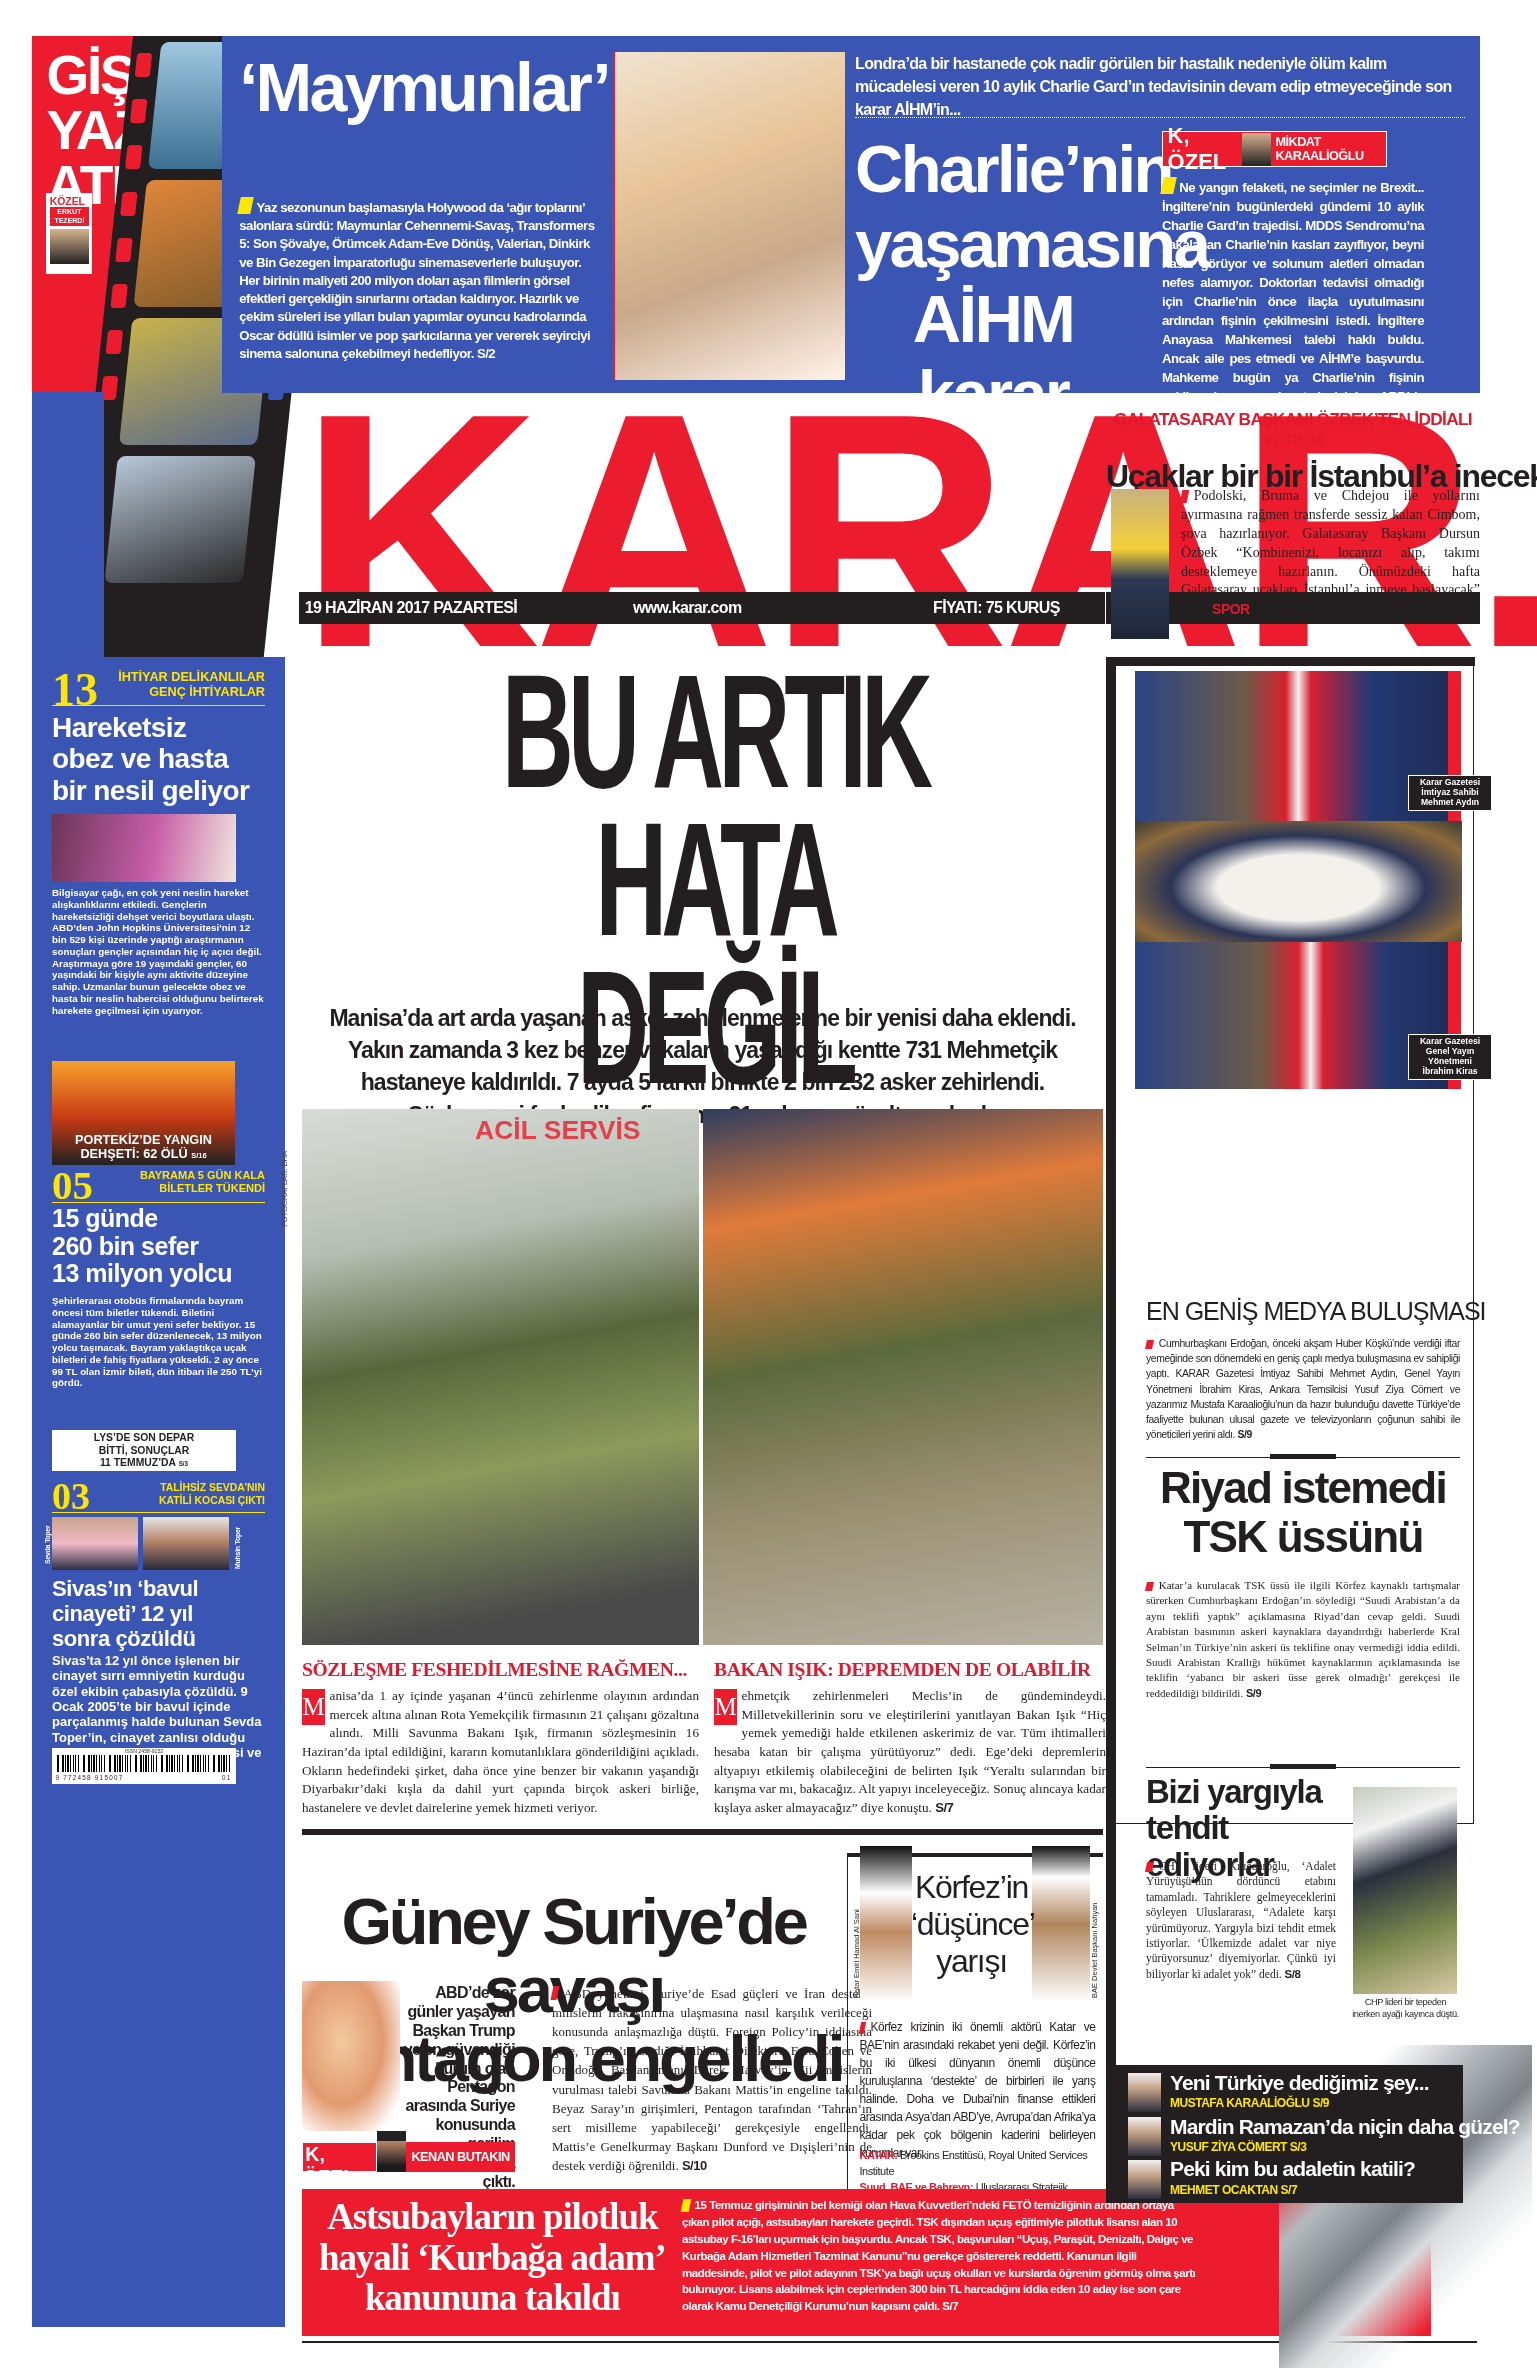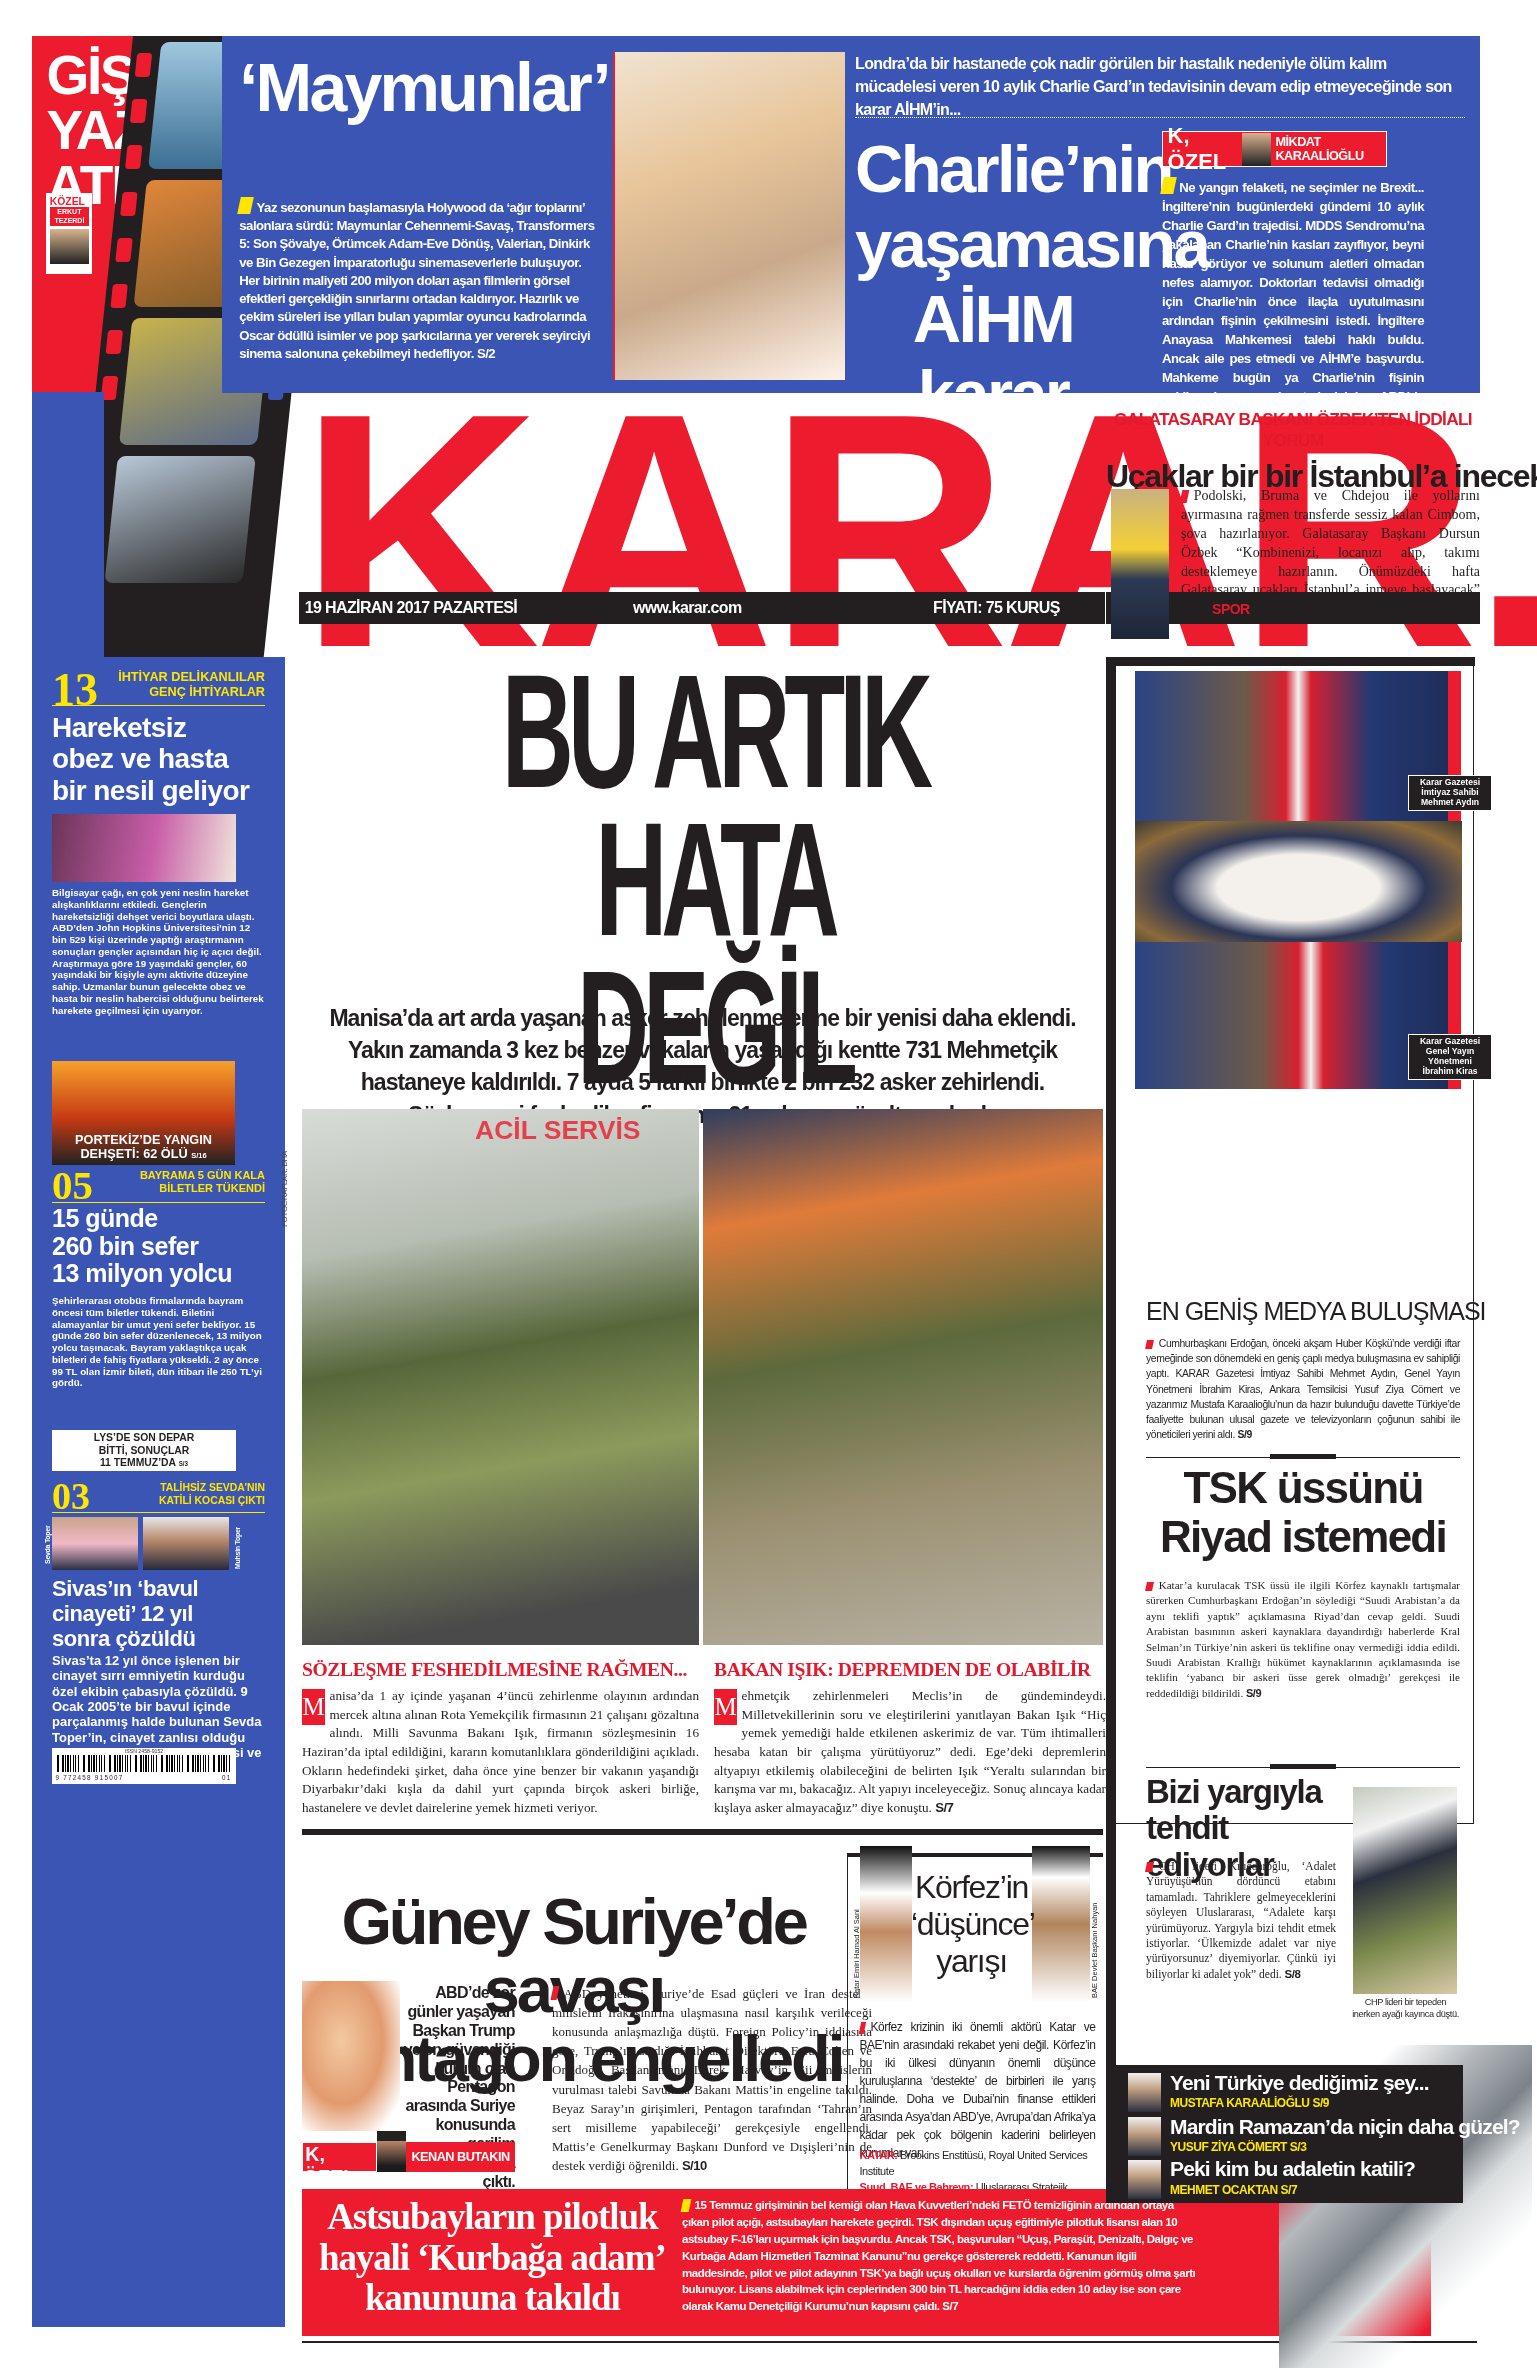--- a/index.html
+++ b/index.html
@@ -292,22 +292,22 @@
 </div>
 
 <div class="abs cond" style="left:1146px; top:1297px; width:314px; font-size:25px; font-weight:400; white-space:nowrap;">EN GENİŞ MEDYA BULUŞMASI</div>
 <div class="abs cond" style="left:1146px; top:1336px; width:314px; font-size:10.4px; line-height:1.46; text-align:justify;">
   <span class="bullet-sq" style="width:7px;height:9.2px;"></span><span>Cumhurbaşkanı Erdoğan, önceki akşam Huber Köşkü’nde verdiği iftar yemeğinde son dönemdeki en geniş çaplı medya buluşmasına ev sahipliği yaptı. KARAR Gazetesi İmtiyaz Sahibi Mehmet Aydın, Genel Yayın Yönetmeni İbrahim Kiras, Ankara Temsilcisi Yusuf Ziya Cömert ve yazarımız Mustafa Karaalioğlu’nun da hazır bulunduğu davette Türkiye’de faaliyette bulunan ulusal gazete ve televizyonların çoğunun sahibi ile yöneticileri yerini aldı.</span> <b>S/9</b>
 </div>
 <div class="abs" style="left:1146px; top:1457px; width:314px; border-top:1.2px solid #231f20;"></div>
 <div class="abs dark-bg" style="left:1270px; top:1454px; width:66px; height:4.6px;"></div>
 
 <div class="abs cond" style="left:1146px; top:1463px; width:314px; text-align:center; font-size:44px; font-weight:900; line-height:1.12;">
+  <div>Riyad istemedi</div>
   <div>TSK üssünü</div>
-  <div>Riyad istemedi</div>
 </div>
 <div class="abs serif" style="left:1146px; top:1578px; width:314px; font-size:11px; line-height:1.4; text-align:justify;">
   <span class="bullet-sq" style="width:7px;height:9.2px;"></span><span>Katar’a kurulacak TSK üssü ile ilgili Körfez kaynaklı tartışmalar sürerken Cumhurbaşkanı Erdoğan’ın söylediği “Suudi Arabistan’a da aynı teklifi yaptık” açıklamasına Riyad’dan cevap geldi. Suudi Arabistan basınının askeri kaynaklara dayandırdığı haberlerde Kral Selman’ın Türkiye’nin askeri üs teklifine onay vermediği iddia edildi. Suudi Arabistan Krallığı hükümet kaynaklarının açıklamasında ise teklifin ‘yabancı bir askeri üsse gerek olmadığı’ gerekçesi ile reddedildiği bildirildi.</span> <b class="cond">S/9</b>
 </div>
 <div class="abs" style="left:1146px; top:1767px; width:314px; border-top:1.2px solid #231f20;"></div>
 <div class="abs dark-bg" style="left:1270px; top:1764px; width:66px; height:4.6px;"></div>
 
 <div class="abs cond" style="left:1146px; top:1774px; width:190px; font-size:33px; font-weight:900; line-height:1.1;">
   <div>Bizi yargıyla</div>
   <div>tehdit ediyorlar</div>

